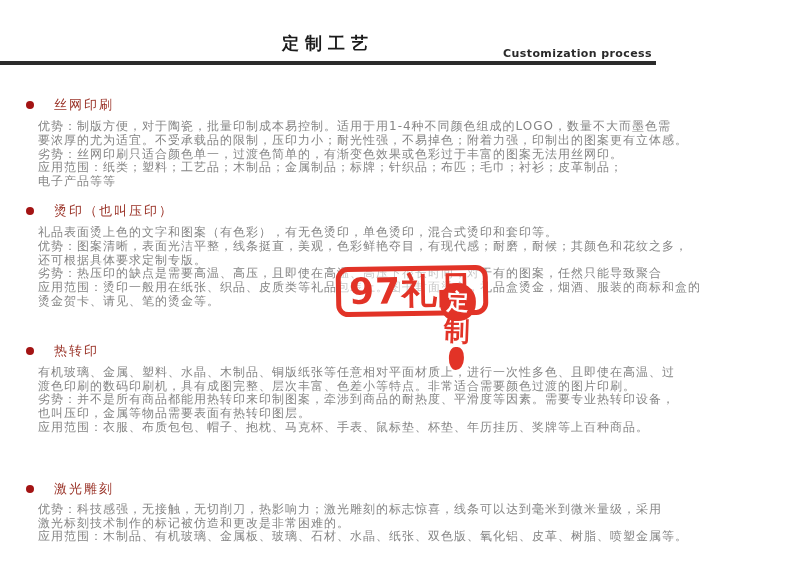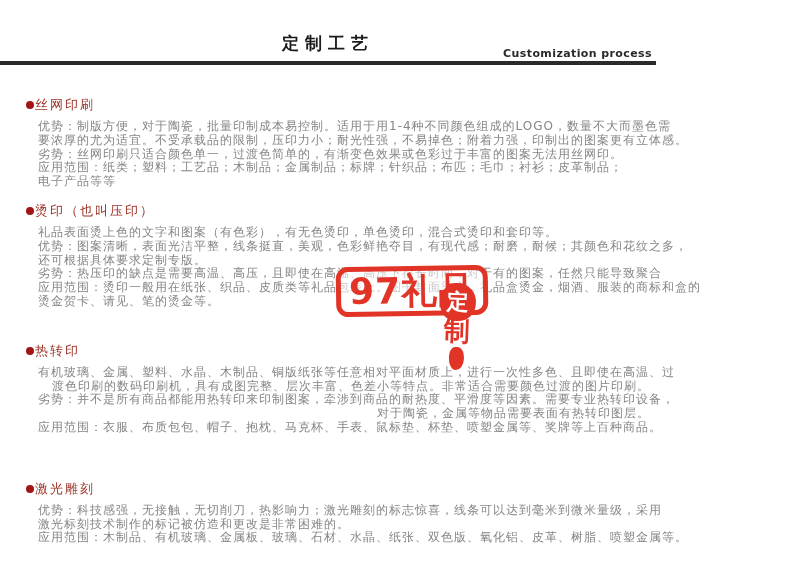--- a/index.html
+++ b/index.html
@@ -30,24 +30,24 @@
     height: 2px;
     border-top: 2px solid #2b2b2b;
     border-bottom: 2px solid #2b2b2b;
   }
 
   
   .content { padding: 0 6px 0 26px; }
   .section { }
   .section.s1 { margin-top: 28px; }
   .section.s2 { margin-top: 13px; }
-  .section.s3 { margin-top: 33px; text-align: right; }
-  .section.s4 { margin-top: 45px; }
+  .section.s3 { margin-top: 33px; }
+  .section.s4 { margin-top: 45px; font-family: Liberation Mono, monospace; }
   .section-head {
-    display: flex; align-items: center; gap: 1px;
+    display: flex; align-items: center; gap: 20px;
     margin-bottom: 6px;
   }
   .bullet {
     width: 8px; height: 8px; border-radius: 50%;
     background: #a31414; flex: 0 0 auto;
   }
   .section-title {
     font-size: 13px; color: #9a3328;
     letter-spacing: 2px;
   }
@@ -138,22 +138,22 @@
 
     <div class="section s3">
       <div class="section-head">
         <span class="bullet"></span>
         <span class="section-title">热转印</span>
       </div>
       <div class="section-body">
         <div class="bline">有机玻璃、金属、塑料、水晶、木制品、铜版纸张等任意相对平面材质上，进行一次性多色、且即使在高温、过</div>
         <div class="bline">渡色印刷的数码印刷机，具有成图完整、层次丰富、色差小等特点。非常适合需要颜色过渡的图片印刷。</div>
         <div class="bline">劣势：并不是所有商品都能用热转印来印制图案，牵涉到商品的耐热度、平滑度等因素。需要专业热转印设备，</div>
-        <div class="bline">对于陶瓷，金属等物品需要表面有热转印图层。</div>
-        <div class="bline">应用范围：衣服、布质包包、帽子、抱枕、马克杯、手表、鼠标垫、杯垫、喷塑金属等、奖牌等上百种商品。</div>
+        <div class="bline">也叫压印，金属等物品需要表面有热转印图层。</div>
+        <div class="bline">应用范围：衣服、布质包包、帽子、抱枕、马克杯、手表、鼠标垫、杯垫、年历挂历、奖牌等上百种商品。</div>
       </div>
     </div>
 
     <div class="section s4">
       <div class="section-head">
         <span class="bullet"></span>
         <span class="section-title">激光雕刻</span>
       </div>
       <div class="section-body">
         <div class="bline">优势：科技感强，无接触，无切削刀，热影响力；激光雕刻的标志惊喜，线条可以达到毫米到微米量级，采用</div>

